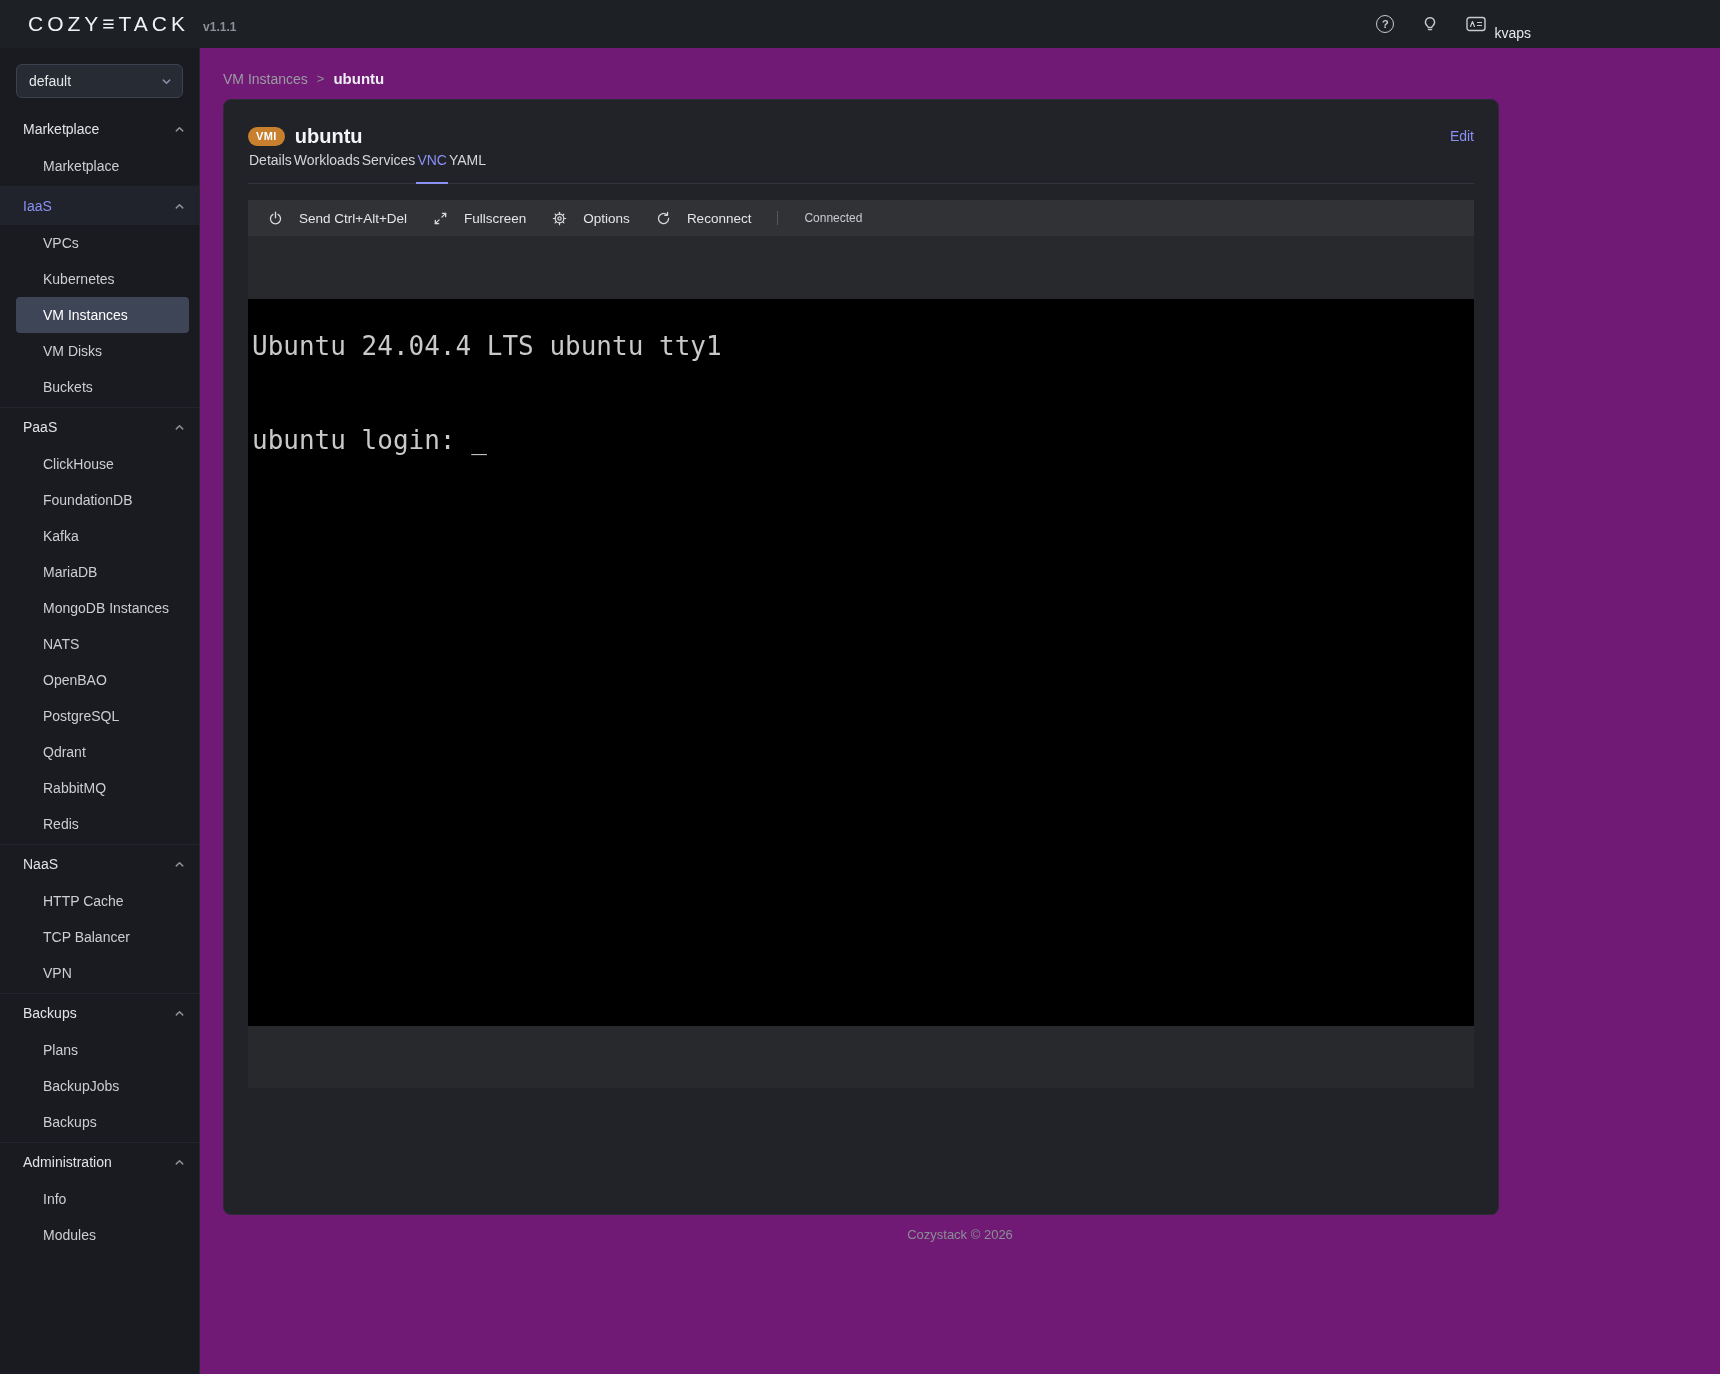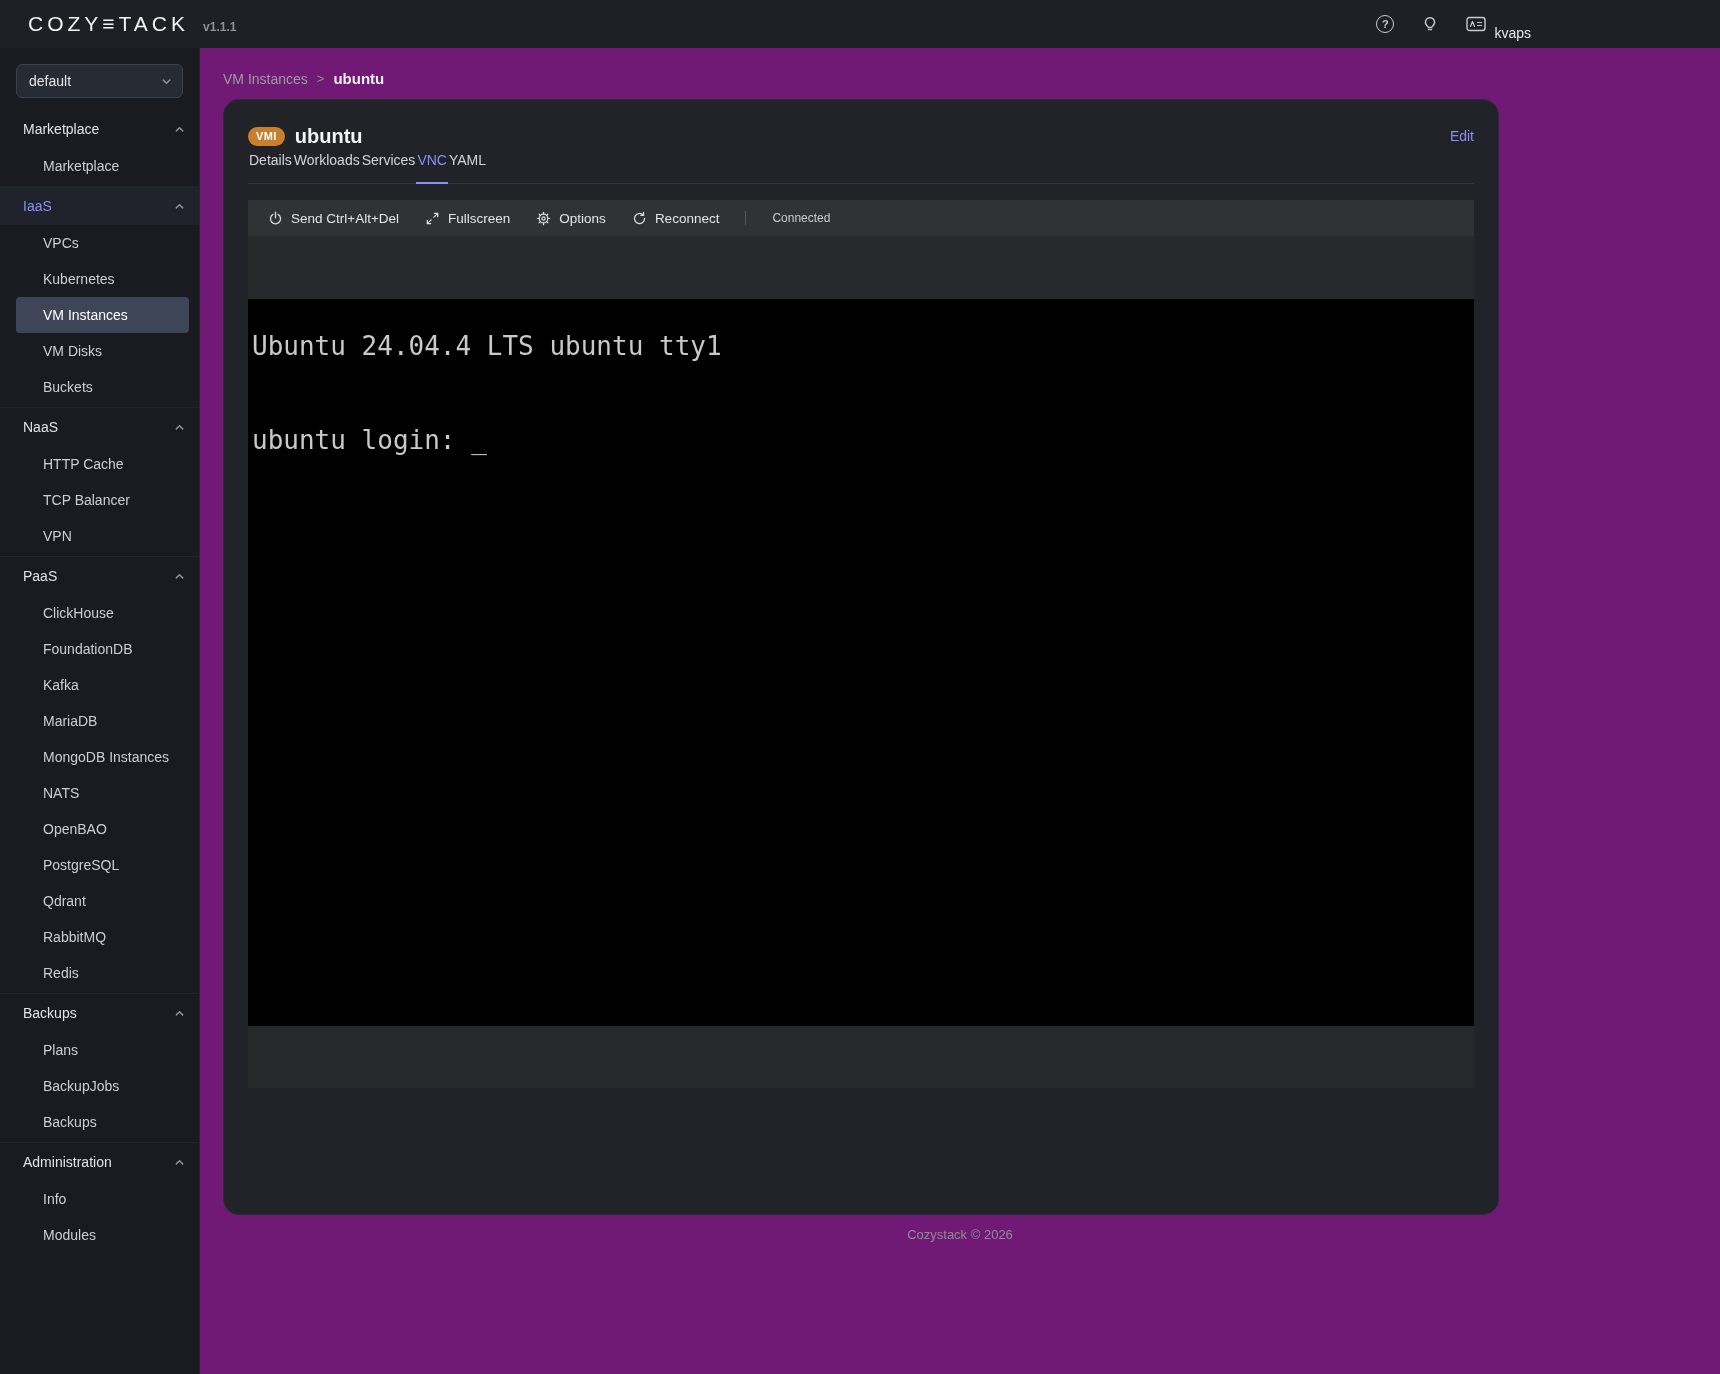--- a/index.html
+++ b/index.html
@@ -42,36 +42,36 @@
   .side-item.selected { background:#3d4557; color:#ffffff; }
   .section-items { padding-bottom:2px; }
 
   
   .breadcrumb { padding:22px 0 0 23px; font-size:14px; display:flex; align-items:center; }
   .bc-link { color:#9a9ca2; cursor:pointer; }
   .bc-sep { margin:0 9px; color:#8e9096; font-size:13px; }
   .bc-current { color:#eceef1; font-size:15px; font-weight:600; }
 
   .card { margin:12px 0 0 23px; width:1276px; height:1116px; background:#212329; border:1px solid #2a2d35;
-          border-radius:16px; padding:20px 24px 16px; }
+          border-radius:8px; padding:20px 24px 16px; }
   .card-head { display:flex; align-items:center; justify-content:space-between; height:32px; }
   .title-wrap { display:flex; align-items:center; gap:10px; }
   .vmi-badge { background:#c87f2e; color:#fff; font-size:11px; font-weight:700; letter-spacing:.4px;
                padding:4px 8px; border-radius:10px; line-height:1; }
   .page-title { font-size:20px; font-weight:600; color:#f3f4f6; }
   .edit-link { color:#8b90f4; font-size:14px; cursor:pointer; text-decoration:none; }
 
   .tabs { display:flex; border-bottom:1px solid #33353c; }
   .tab { padding:0 1px 14px; font-size:14px; color:#d4d5da; cursor:pointer; }
   .tab.active { color:#8b90f4; border-bottom:2px solid #8b90f4; margin-bottom:-1px; }
 
   
   .vnc { margin-top:16px; }
   .vnc-toolbar { height:36px; background:#303236; display:flex; align-items:center; gap:26px; padding:0 20px; }
-  .tb-btn { display:flex; align-items:center; gap:8px; background:none; border:none; color:#e4e5e8;
+  .tb-btn { display:flex; align-items:center; gap:16px; background:none; border:none; color:#e4e5e8;
             font-size:13.5px; font-family:inherit; cursor:pointer; }
   .tb-btn svg { color:#d7d8db; }
   .tb-divider { width:1px; height:14px; background:#55585e; }
   .vnc-status { font-size:12px; color:#c9cbd0; }
   .vnc-viewport { height:852px; background:#28292c; display:flex; align-items:center; cursor:default; }
   .vnc-screen { width:100%; height:727px; background:#000; }
   .term { font-family:"DejaVu Sans Mono", monospace; font-size:26px; line-height:47px; color:#c9c9c9;
           padding:24px 4px; white-space:pre; }
 
   .footer { margin-top:12px; text-align:center; font-size:13px; color:#8c8e94; }
@@ -151,55 +151,55 @@
             <div class="side-item">VPCs</div>
             <div class="side-item">Kubernetes</div>
             <div class="side-item selected">VM Instances</div>
             <div class="side-item">VM Disks</div>
             <div class="side-item">Buckets</div>
           </div>
         </div>
 
         <div class="section">
           <div class="section-head">
-            <span class="section-label">NaaS</span>
-            <span class="chev">
-                <svg width="11" height="11" viewBox="0 0 12 12" fill="none" stroke="currentColor" stroke-width="1.6" stroke-linecap="round" stroke-linejoin="round">
-                  <polyline points="2.5,7.5 6,4 9.5,7.5"></polyline>
-                </svg>
-              </span>
-          </div>
-          <div class="section-items">
-            <div class="side-item">HTTP Cache</div>
-            <div class="side-item">TCP Balancer</div>
-            <div class="side-item">VPN</div>
-          </div>
-        </div>
-
-        <div class="section">
-          <div class="section-head">
             <span class="section-label">PaaS</span>
             <span class="chev">
                 <svg width="11" height="11" viewBox="0 0 12 12" fill="none" stroke="currentColor" stroke-width="1.6" stroke-linecap="round" stroke-linejoin="round">
                   <polyline points="2.5,7.5 6,4 9.5,7.5"></polyline>
                 </svg>
               </span>
           </div>
           <div class="section-items">
             <div class="side-item">ClickHouse</div>
             <div class="side-item">FoundationDB</div>
             <div class="side-item">Kafka</div>
             <div class="side-item">MariaDB</div>
             <div class="side-item">MongoDB Instances</div>
             <div class="side-item">NATS</div>
             <div class="side-item">OpenBAO</div>
             <div class="side-item">PostgreSQL</div>
             <div class="side-item">Qdrant</div>
             <div class="side-item">RabbitMQ</div>
             <div class="side-item">Redis</div>
+          </div>
+        </div>
+
+        <div class="section">
+          <div class="section-head">
+            <span class="section-label">NaaS</span>
+            <span class="chev">
+                <svg width="11" height="11" viewBox="0 0 12 12" fill="none" stroke="currentColor" stroke-width="1.6" stroke-linecap="round" stroke-linejoin="round">
+                  <polyline points="2.5,7.5 6,4 9.5,7.5"></polyline>
+                </svg>
+              </span>
+          </div>
+          <div class="section-items">
+            <div class="side-item">HTTP Cache</div>
+            <div class="side-item">TCP Balancer</div>
+            <div class="side-item">VPN</div>
           </div>
         </div>
 
         <div class="section">
           <div class="section-head">
             <span class="section-label">Backups</span>
             <span class="chev">
                 <svg width="11" height="11" viewBox="0 0 12 12" fill="none" stroke="currentColor" stroke-width="1.6" stroke-linecap="round" stroke-linejoin="round">
                   <polyline points="2.5,7.5 6,4 9.5,7.5"></polyline>
                 </svg>

